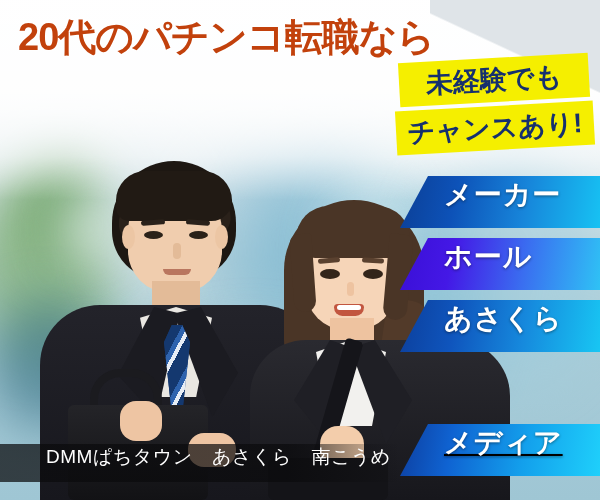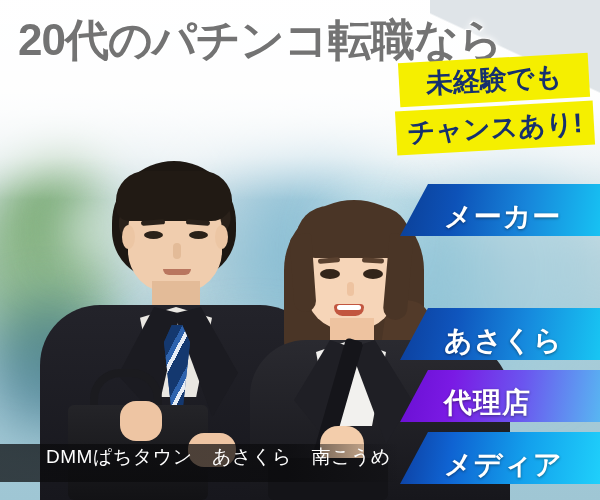--- a/index.html
+++ b/index.html
@@ -155,21 +155,21 @@
   .w-strap{
     position:absolute;left:96px;top:150px;width:18px;height:150px;background:#15151a;
     transform:rotate(16deg);transform-origin:top center;border-radius:4px;
   }
   .w-hand{position:absolute;left:70px;top:236px;width:44px;height:44px;background:#f3cdab;border-radius:18px;}
   .w-bag{position:absolute;left:18px;top:268px;width:120px;height:42px;background:#141418;border-radius:6px;}
 
   
   .headline{
     position:absolute;left:18px;top:18px;
-    font-weight:bold;color:#737373;font-size:44px;line-height:1;
+    font-weight:bold;color:#c2410c;font-size:38px;line-height:1;
     letter-spacing:-1px;white-space:nowrap;
     text-shadow:0 0 6px #fff,0 0 10px #fff,1px 1px 0 #fff,-1px -1px 0 #fff;
   }
   .logo{
     position:absolute;left:18px;top:66px;white-space:nowrap;
     font-size:62px;line-height:1;font-weight:bold;font-style:italic;
     letter-spacing:1px;
     text-shadow:0 0 7px #fff,0 0 12px #fff,2px 2px 0 #fff,-2px -2px 0 #fff;
   }
   .logo .word{color:#0f3d85;}
@@ -187,34 +187,33 @@
     display:flex;align-items:center;justify-content:center;
   }
   .badge1{left:399px;top:58px;width:190px;height:44px;transform:rotate(-3.2deg);}
   .badge2{left:396px;top:106px;width:198px;height:44px;transform:rotate(-3.2deg);}
 
   
   .cats{position:absolute;left:400px;top:176px;width:200px;height:310px;}
   .cat{
     position:absolute;left:0;width:200px;height:52px;
     clip-path:polygon(28px 0,200px 0,200px 52px,0 52px);
-    display:flex;align-items:flex-end;
+    display:flex;align-items:flex-start;
     box-shadow:0 2px 5px rgba(0,0,0,.25);
-    margin-top:8px;
   }
   .cat span{
     color:#fff;font-weight:bold;font-size:28px;letter-spacing:1px;
     margin-left:44px;white-space:nowrap;
     text-shadow:0 1px 3px rgba(0,0,0,.45);
   }
   .cat.c0{top:0;   background:linear-gradient(100deg,#0b3f96 0%,#0d52b8 28%,#1785da 62%,#17c2f3 100%);}
   .cat.c1{top:62px;background:linear-gradient(100deg,#3a0fd6 0%,#4418e6 26%,#3a6ef0 62%,#2fc2f5 100%);}
   .cat.c2{top:124px;background:linear-gradient(100deg,#0c3f9c 0%,#0f55bd 28%,#1689dd 62%,#18c6f3 100%);}
   .cat.c3{top:186px;background:linear-gradient(100deg,#6a0fd2 0%,#7a1ae4 26%,#6b55ef 60%,#58b6f2 100%);}
-  .cat.c4{top:248px;background:linear-gradient(100deg,#0d3fa0 0%,#0f63d2 26%,#13a0ec 62%,#1fd0fb 100%);}
+  .cat.c4{top:248px;background:linear-gradient(100deg,#0d3fa0 0%,#0f63d2 26%,#13a0ec 62%,#1fd0fb 100%);text-decoration:underline;}
 
   
   .credit{
     position:absolute;left:0;bottom:18px;width:400px;height:38px;
     background:linear-gradient(90deg,rgba(10,10,12,.72) 0%,rgba(10,10,12,.70) 72%,rgba(10,10,12,0) 100%);
     display:flex;align-items:flex-start;margin-top:36px;
   }
   .credit span{
     color:#fff;font-size:19px;margin-left:46px;white-space:nowrap;letter-spacing:.5px;
   }
@@ -297,25 +296,25 @@
   <div class="headline">20代のパチンコ転職なら</div>
 
 
   <div class="badge badge1">未経験でも</div>
   <div class="badge badge2">チャンスあり!</div>
 
   <div class="cats">
     <div class="cat c0">
       <span>メーカー</span>
     </div>
+    <div class="cat c1">
+      <span>ホール</span>
+    </div>
     <div class="cat c2">
       <span>あさくら</span>
-    </div>
-    <div class="cat c3">
-      <span>代理店</span>
     </div>
     <div class="cat c4">
       <span>メディア</span>
     </div>
   </div>
 
   <div class="credit">
     <span>DMMぱちタウン　あさくら　南こうめ</span>
   </div>
 

